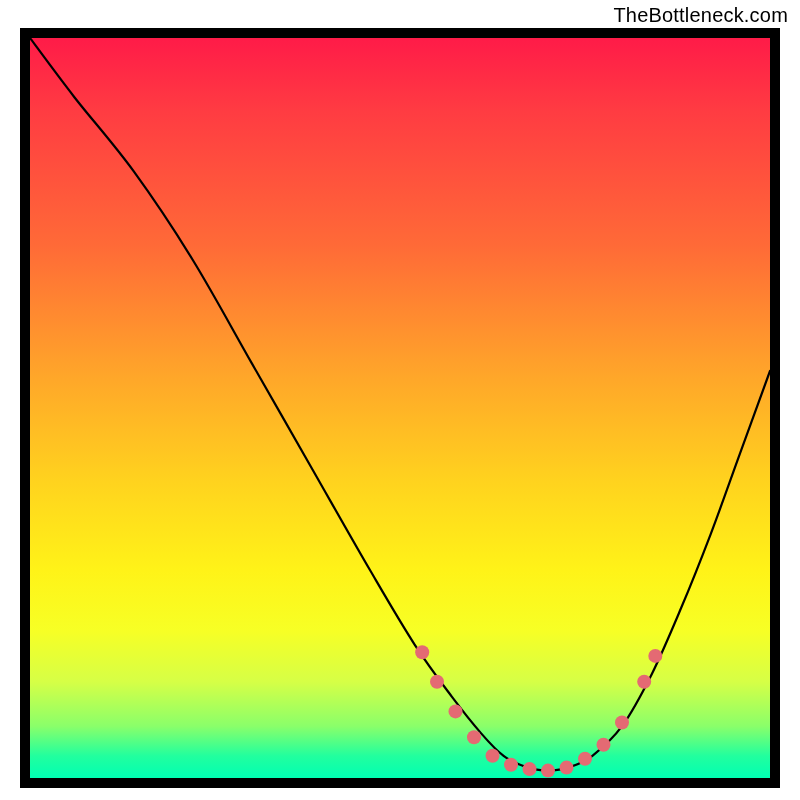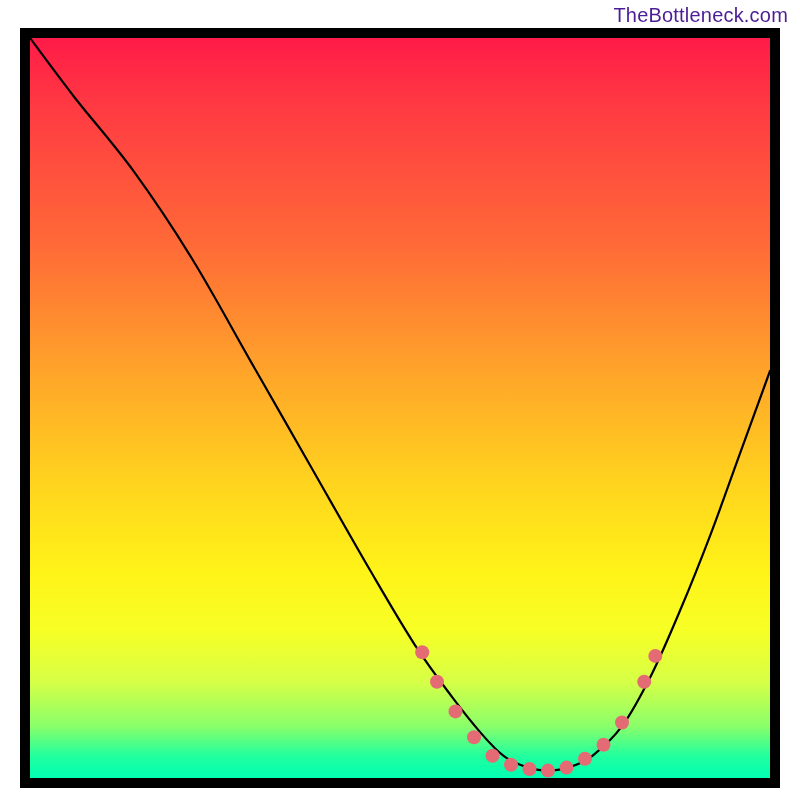--- a/index.html
+++ b/index.html
@@ -13,21 +13,21 @@
   }
   .stage {
     position: relative;
     width: 800px;
     height: 800px;
   }
   .watermark {
     position: absolute;
     top: 4px;
     right: 12px;
-    color: #4c1d95;
+    color: #000000;
     font-size: 20px;
     font-weight: 500;
     letter-spacing: 0.2px;
     z-index: 10;
     user-select: none;
   }
   .plot-outer {
     position: absolute;
     left: 20px;
     top: 28px;

